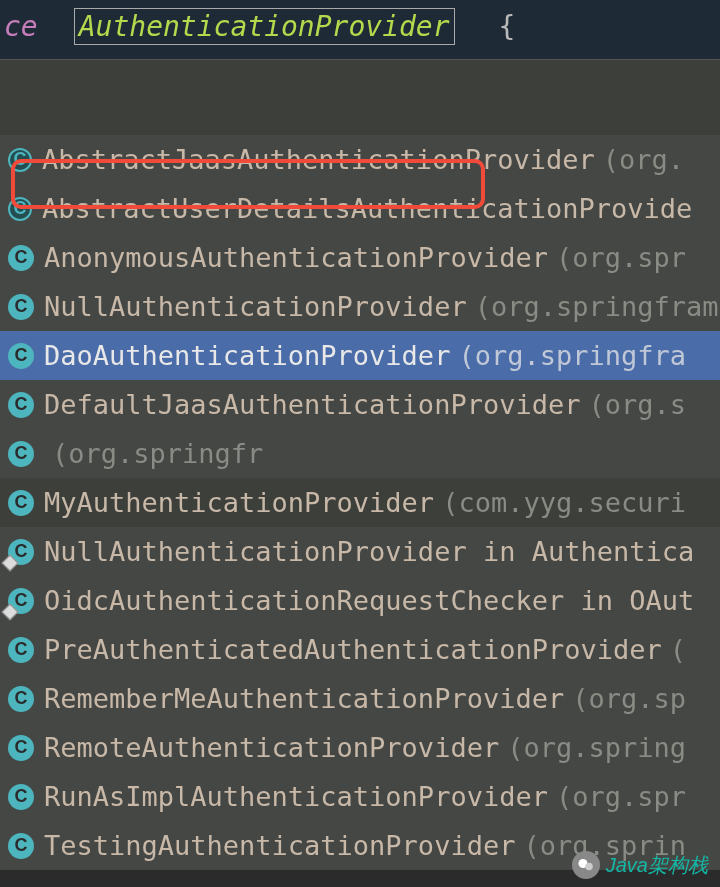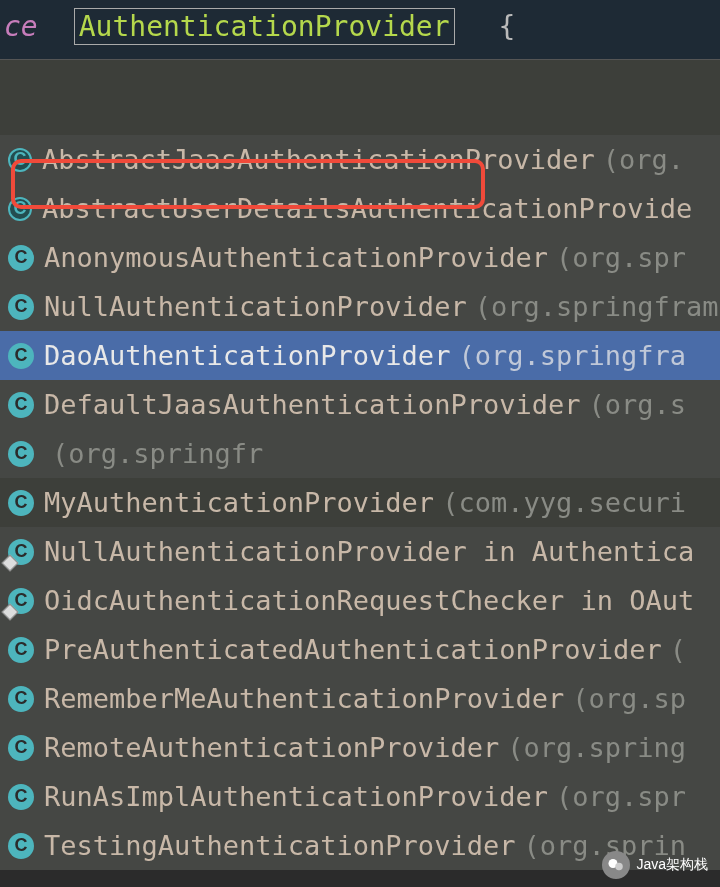--- a/index.html
+++ b/index.html
@@ -18,20 +18,21 @@
       display: flex;
       align-items: center;
       color: #c77dbb;
       gap: 30px;
     }
     .code-prefix {
       font-style: italic;
     }
     .class-name {
       color: #b5d84c;
+      font-style: italic;
       border: 1px solid #aaa;
       padding: 1px 4px;
       margin: 0 6px;
     }
     .brace {
       color: #bababa;
       font-style: normal;
       margin-left: 8px;
     }
     .dropdown-gap {
@@ -132,22 +133,23 @@
       height: 28px;
       border-radius: 50%;
       background: #888;
       display: flex;
       align-items: center;
       justify-content: center;
       font-size: 14px;
       color: #fff;
     }
     .watermark-text {
-      color: #ffffff;
-      font-size: 14px;
+      color: #14b8a6;
+      font-size: 20px;
+      font-style: italic;
     }
   </style>
 </head>
 <body>
 
 <div class="code-line">
   <span class="code-prefix">ce</span>
   <span class="class-name">AuthenticationProvider</span>
   <span class="brace">{</span>
 </div>

